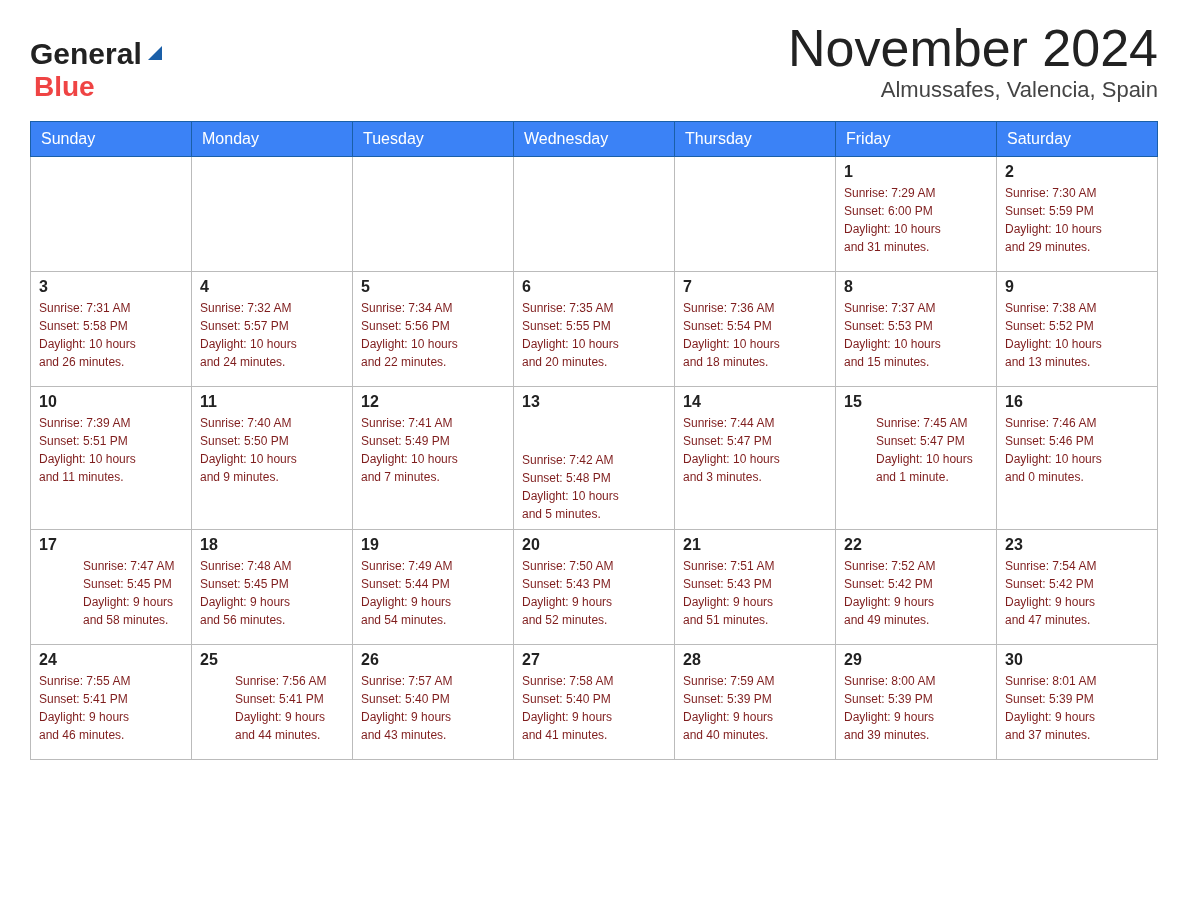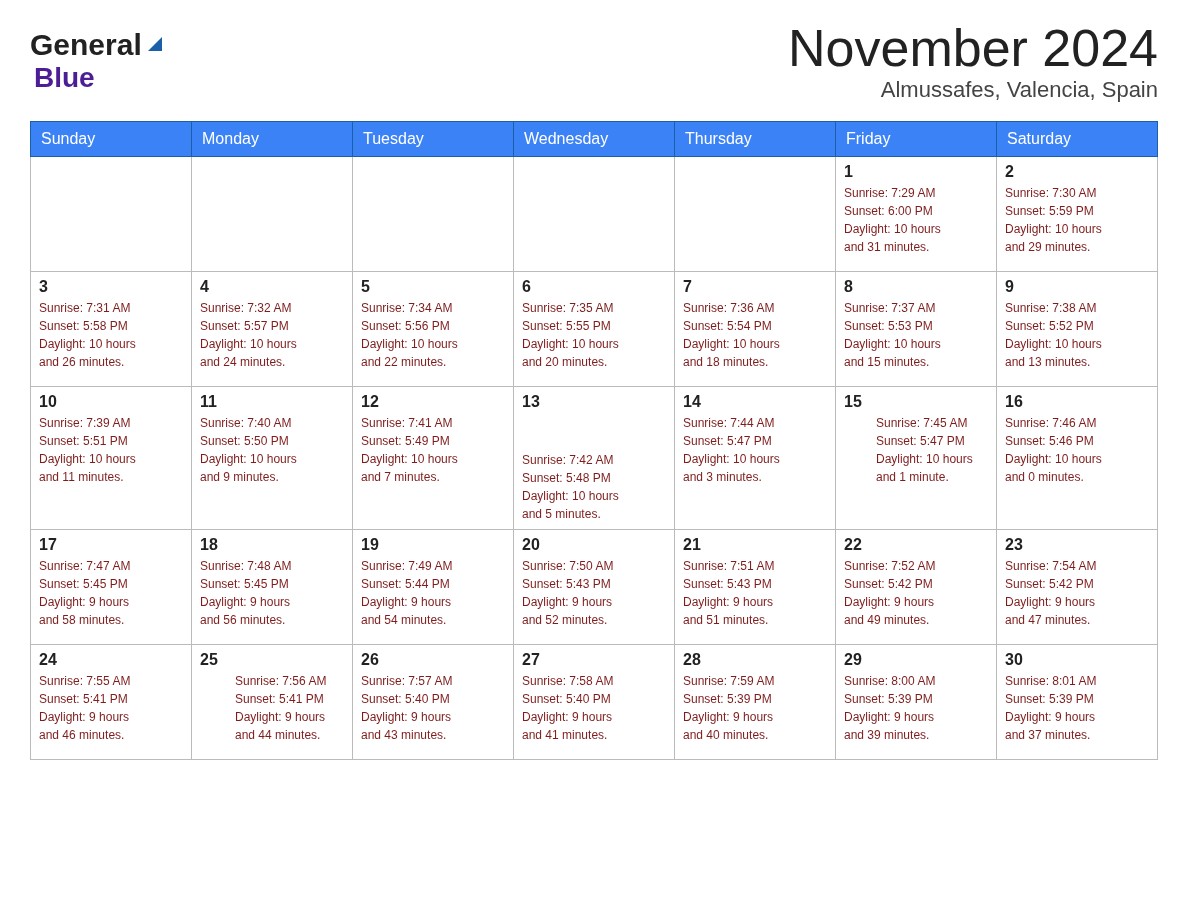--- a/index.html
+++ b/index.html
@@ -7,32 +7,32 @@
       font-family: Arial, sans-serif;
       background: #fff;
       color: #222;
       width: 1188px;
       min-height: 918px;
       padding: 20px 30px;
     }
     .header {
       display: flex;
       justify-content: space-between;
-      align-items: flex-start;
+      align-items: flex-end;
       margin-bottom: 18px;
       gap: 32px;
     }
     .logo {
       display: flex;
       flex-direction: column;
       align-items: flex-start;
       margin-top: 8px;
     }
     .logo-blue {
-      color: #4c1d95;
+      color: #ef4444;
       font-size: 28px;
       font-weight: bold;
       margin-left: 4px;
     }
     .title-block {
       text-align: right;
     }
     .title-block h1 {
       font-size: 52px;
       font-weight: 400;
@@ -248,21 +248,21 @@
           <span class="day-num">16</span>
           <div class="day-info" style="white-space: pre-line;">Sunrise: 7:46 AM
 Sunset: 5:46 PM
 Daylight: 10 hours
 and 0 minutes.</div>
         </td>
       </tr>
       <tr class="week-row">
         <td>
           <span class="day-num">17</span>
-          <div class="day-info" style="white-space: pre-line;">Sunrise: 7:47 AM
+          <div class="day-info" style="white-space: pre-line; margin-left: 44px;">Sunrise: 7:47 AM
 Sunset: 5:45 PM
 Daylight: 9 hours
 and 58 minutes.</div>
         </td>
         <td>
           <span class="day-num">18</span>
           <div class="day-info" style="white-space: pre-line;">Sunrise: 7:48 AM
 Sunset: 5:45 PM
 Daylight: 9 hours
 and 56 minutes.</div>

